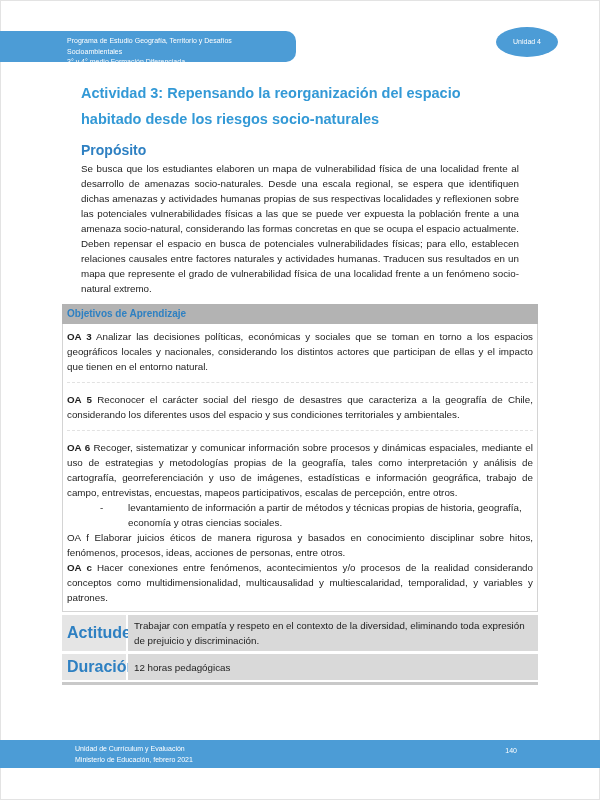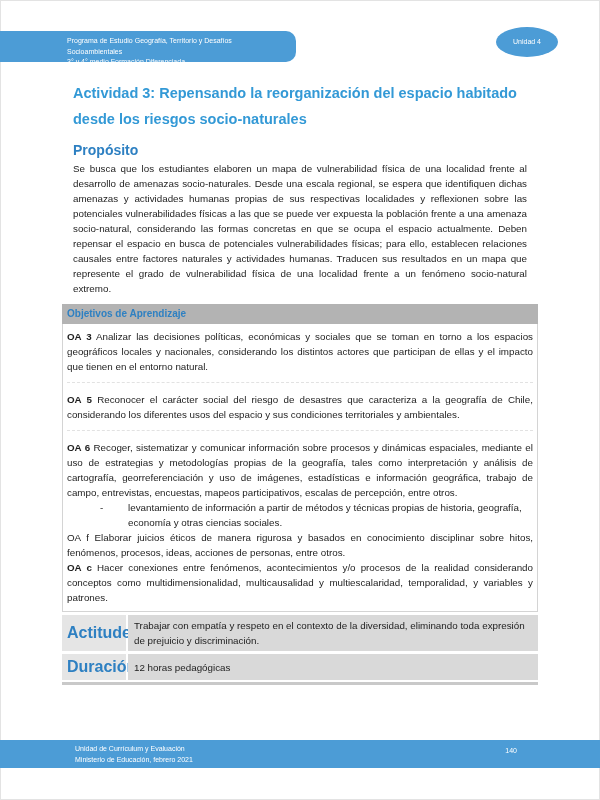--- a/index.html
+++ b/index.html
@@ -17,21 +17,21 @@
     color:#ffffff; font-size:7px; line-height:10.5px;
     padding:5px 8px 0 67px;
   }
   .unit-ellipse {
     position:absolute; left:496px; top:27px; width:62px; height:30px;
     background:#4c9cd6; border-radius:50%;
     color:#ffffff; font-size:7px; line-height:30px; text-align:center;
   }
   
   .main { position:absolute; left:62px; top:80px; width:476px; }
-  .inset { margin:0 11px; }
+  .inset { margin:0 19px; }
   .doc-title {
     color:#3399d6; font-size:14.5px; font-weight:bold; line-height:26px;
   }
   .proposito-heading {
     margin-top:10px; color:#2e80c2; font-size:14px; font-weight:bold;
   }
   .body-text {
     margin-top:3px; color:#1d1d1d; font-size:9.8px; line-height:15px;
     text-align:justify;
   }

